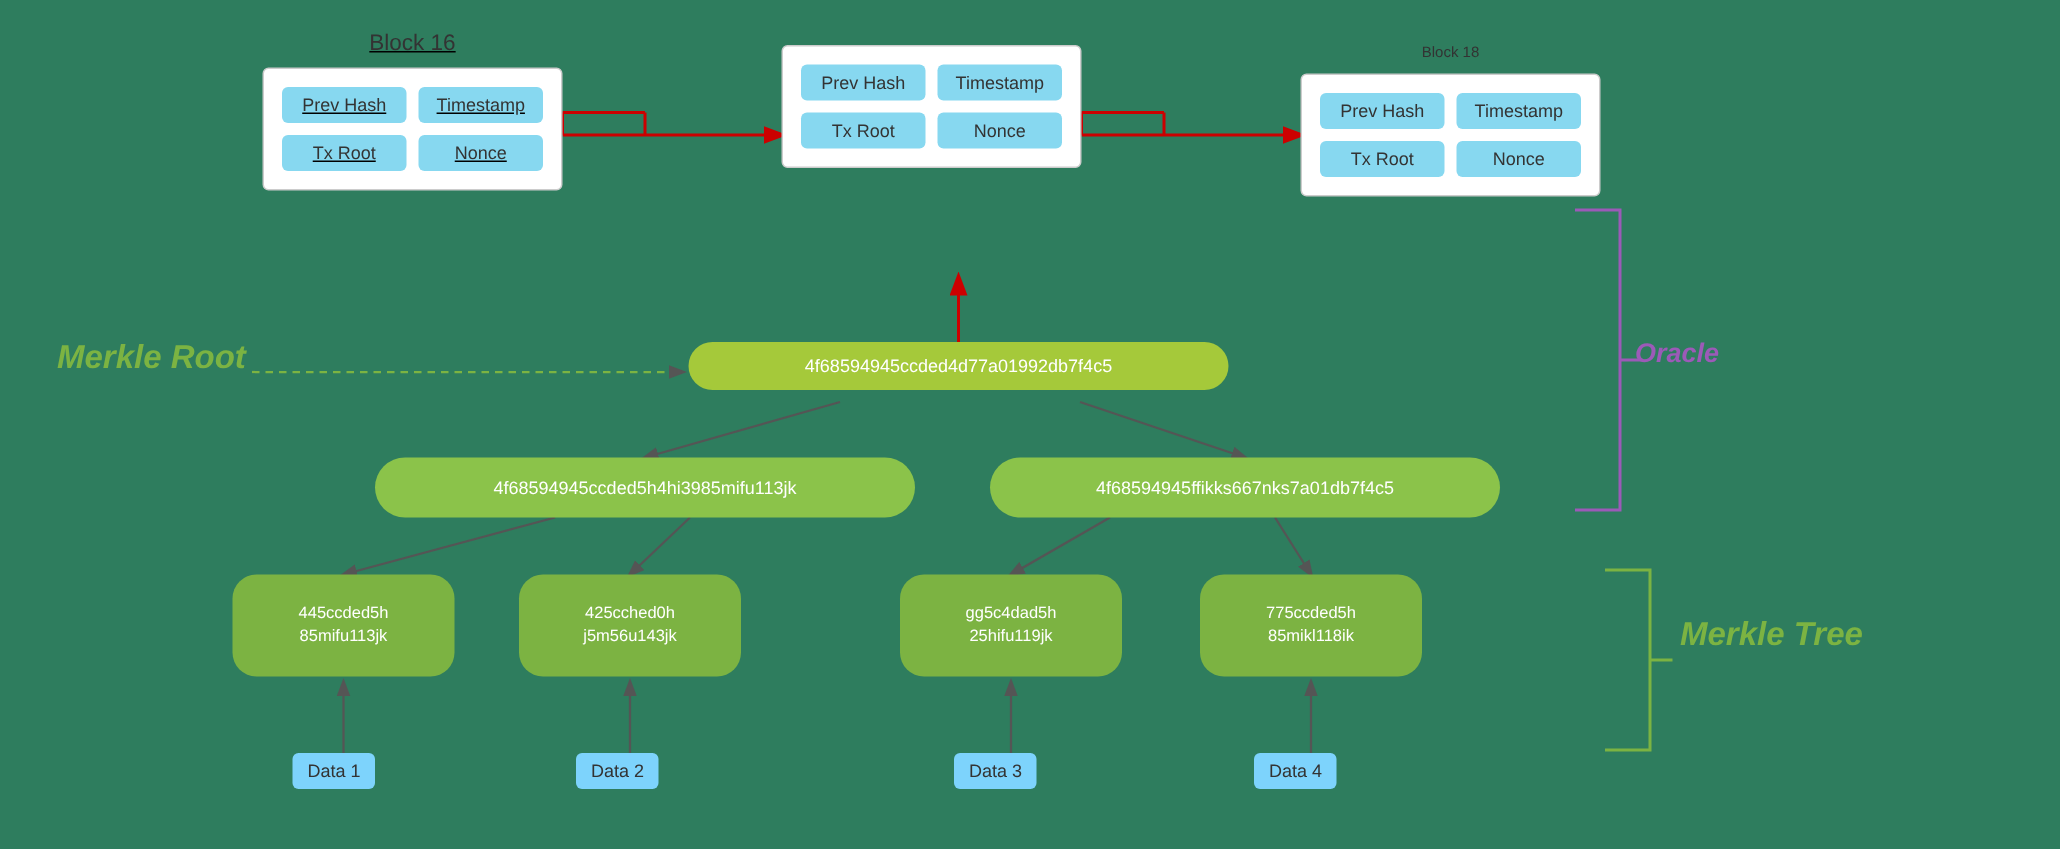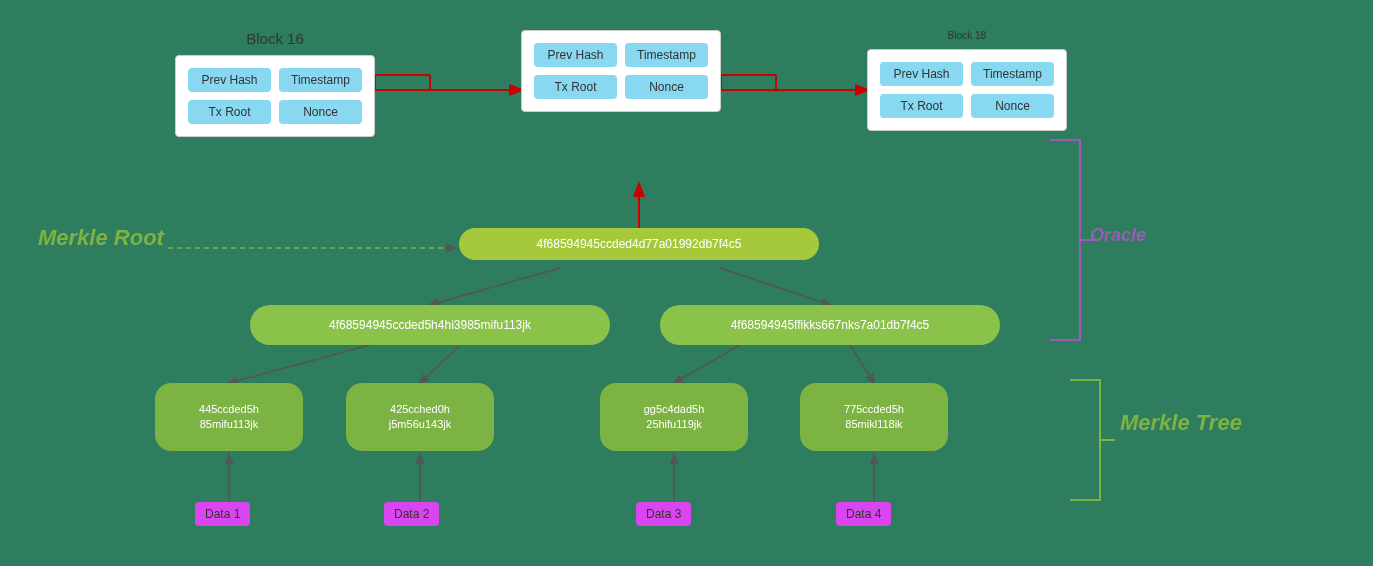--- a/index.html
+++ b/index.html
@@ -58,21 +58,21 @@
       display: flex;
       align-items: center;
       justify-content: center;
       padding: 8px 12px;
       width: 148px;
     }
 
     
     .data-box {
       position: absolute;
-      background: #d946ef;
+      background: #7dd3fc;
       border-radius: 4px;
       text-align: left;
       padding: 5px 10px;
       font-size: 12px;
       color: #333;
     }
 
     
     .side-label {
       position: absolute;
@@ -141,21 +141,21 @@
 
   <line x1="168" y1="248" x2="455" y2="248" stroke="#7cb342" stroke-width="1.5" stroke-dasharray="5,4" marker-end="url(#arrowDark)"></line>
 
   <path d="M1050,140 L1080,140 L1080,340 L1050,340" fill="none" stroke="#9c5ab8" stroke-width="2"></path>
   <line x1="1080" y1="240" x2="1095" y2="240" stroke="#9c5ab8" stroke-width="2"></line>
 
   <path d="M1070,380 L1100,380 L1100,500 L1070,500" fill="none" stroke="#7cb342" stroke-width="2"></path>
   <line x1="1100" y1="440" x2="1115" y2="440" stroke="#7cb342" stroke-width="2"></line>
 </svg>
 
-<div id="block16-wrapper" style="position:absolute; top:30px; left:175px;">
+<div id="block16-wrapper" style="position:absolute; top:20px; left:175px;text-decoration:underline;">
   <div style="text-align:center; color:#333; font-size:15px; margin-bottom:8px;">Block 16</div>
   <div class="block-container" style="position:relative; width:200px;">
     <div class="block-field">Prev Hash</div>
     <div class="block-field">Timestamp</div>
     <div class="block-field">Tx Root</div>
     <div class="block-field">Nonce</div>
   </div>
 </div>
 
 <div id="block17-wrapper" style="position:absolute; top:30px; left:521px;">

